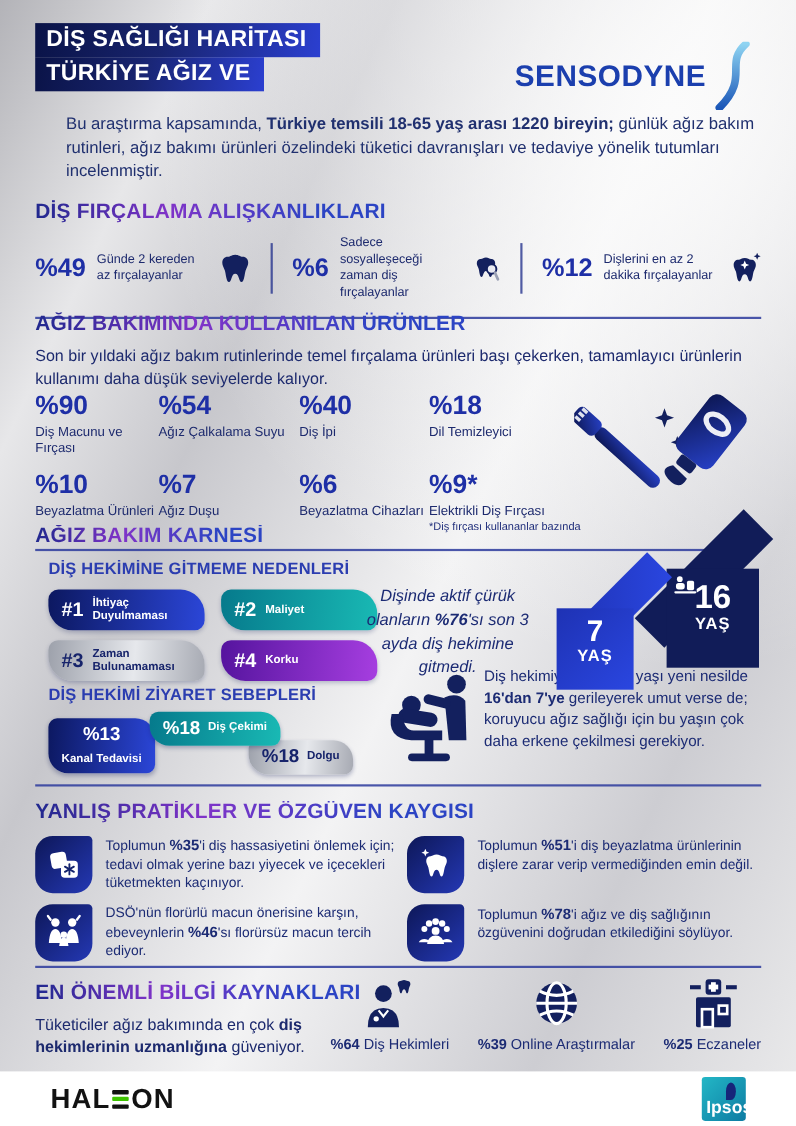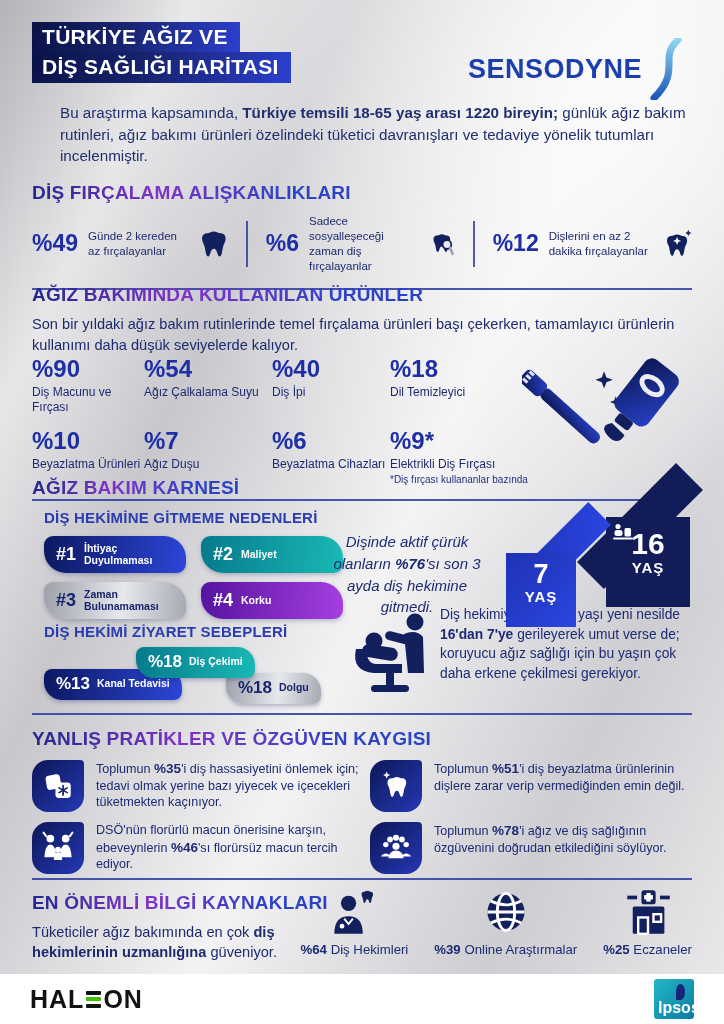--- a/index.html
+++ b/index.html
@@ -111,42 +111,42 @@
   .s5-text { font-size:14.6px; line-height:1.4; max-width:310px; }
   .s5-text b { font-weight:800; }
   .src-row { position:absolute; right:0; top:10px; display:flex; gap:26px; align-items:flex-end; }
   .src-item { display:flex; flex-direction:column; align-items:center; gap:6px; }
   .src-lbl { font-size:13.2px; white-space:nowrap; color:#1c2b74; }
   .src-lbl b { font-weight:800; }
 
   
   .footer {
     position:absolute; left:0; right:0; bottom:0; height:50px; background:#fff;
-    display:flex; align-items:center; justify-content:space-between; padding:0 30px;
+    display:flex; align-items:center; justify-content:space-between; padding:0 46px;
   }
   .haleon { display:flex; align-items:center; font-size:25px; font-weight:800; letter-spacing:1px; color:#121212; }
   .hal-e { display:inline-flex; flex-direction:column; justify-content:space-between; width:15px; height:17px; margin:0 2px; }
   .hal-e span { display:block; height:4px; background:#121212; border-radius:1px; }
   .hal-e span.green { background:#3ec300; }
   .ipsos {
     width:40px; height:40px; border-radius:3px; position:relative;
     background:linear-gradient(135deg,#23b7c6 0%,#0d7ba2 100%);
   }
   .ipsos .glyph { position:absolute; right:9px; top:5px; width:9px; height:16px; background:#16257a; border-radius:50% 50% 50% 0; }
   .ipsos .txt { position:absolute; left:4px; bottom:2px; color:#fff; font-size:16px; font-weight:600; }
 
   svg { display:block; }
 </style>
 </head>
 <body>
 
 <div class="abs" style="top:22px;">
   <div class="title-badges">
+    <span class="title-badge" style="margin-top:-1px;">DİŞ SAĞLIĞI HARİTASI</span>
     <span class="title-badge">TÜRKİYE AĞIZ VE</span>
-    <span class="title-badge" style="margin-top:-1px;">DİŞ SAĞLIĞI HARİTASI</span>
   </div>
   <div class="brand-wrap">
     <span class="brand-text">SENSODYNE</span>
     <svg width="44" height="62" viewBox="0 0 44 62">
       <defs>
           <linearGradient id="sw" x1="0" y1="0" x2="0" y2="1">
         <stop offset="0" stop-color="#8fd4f2"></stop>
             <stop offset="1" stop-color="#1b57b8"></stop>
       </linearGradient>
         </defs>
@@ -318,21 +318,21 @@
     <rect x="27" y="76" width="38" height="7" rx="3.5"></rect>
   </svg>
 
   <div style="position:absolute; left:12px; top:146px;">
     <span class="sub-title">DİŞ HEKİMİ ZİYARET SEBEPLERİ</span>
     <div style="position:relative; width:310px; height:66px; margin-top:6px;">
       <div class="vpill pill-teal" style="left:92px; top:0; z-index:2;">
           <span class="num2">%18</span>
           <span class="plbl">Diş Çekimi</span>
         </div>
-      <div class="vpill pill-blue" style="left:0; top:22px;">
+      <div class="vpill pill-blue" style="left:0; top:6px;flex-direction:column;">
           <span class="num2">%13</span>
           <span class="plbl">Kanal Tedavisi</span>
         </div>
       <div class="vpill vpill-silver pill-silver" style="left:182px; top:26px;">
           <span class="num2">%18</span>
           <span class="plbl">Dolgu</span>
         </div>
     </div>
   </div>
 </div>

